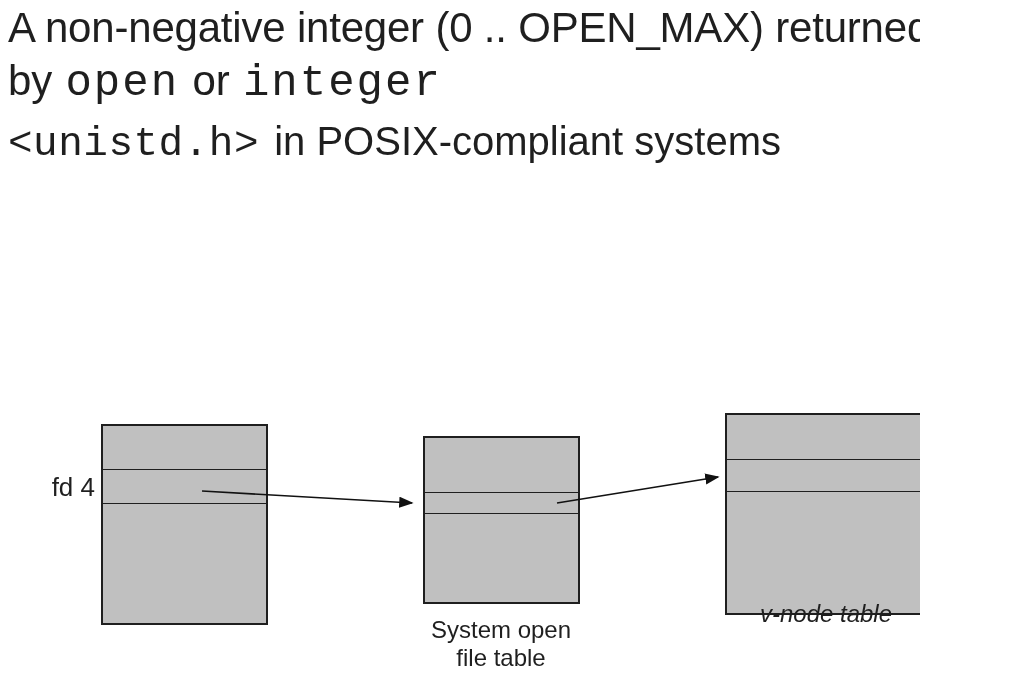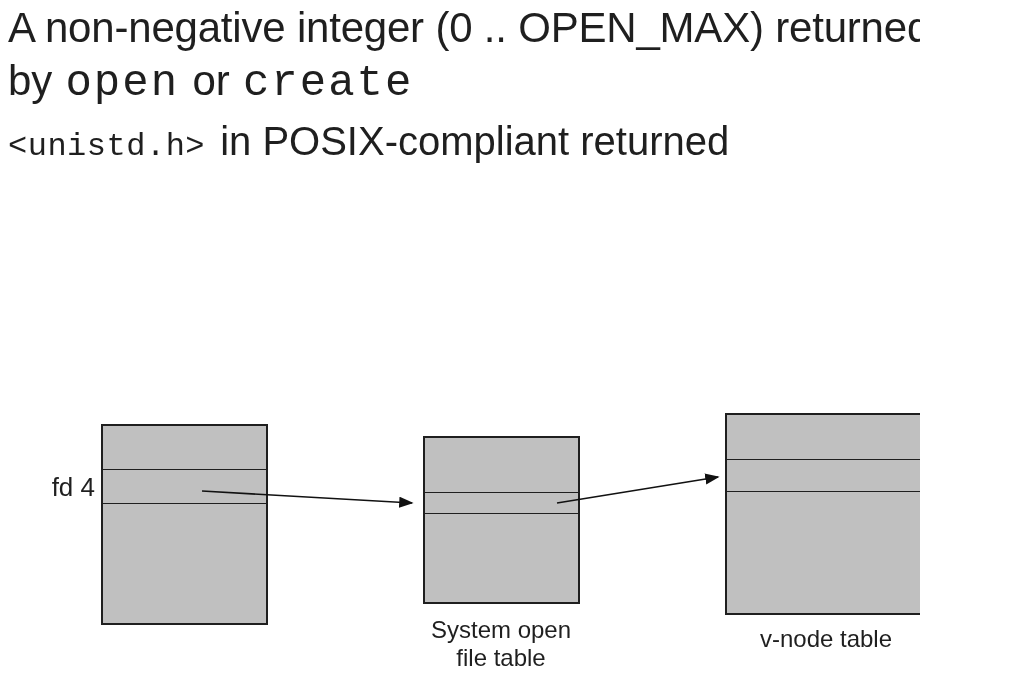--- a/index.html
+++ b/index.html
@@ -46,21 +46,21 @@
   }
   .heading2 {
     position: absolute;
     left: 8px; top: 116px;
     width: 1028px;
     font-size: 40px;
     line-height: 50px;
     white-space: nowrap;
   }
   .heading2 code {
-    font-size: 32px;
+    font-size: 41px;
     letter-spacing: 0.5px;
     margin-right: 4px;
   }
 
   
   .bullets {
     position: absolute;
     left: 34px; top: 175px;
   }
   .bullet-item {
@@ -108,42 +108,42 @@
   }
   .caption {
     position: absolute;
     font-size: 24px;
     line-height: 28px;
     text-align: center;
     white-space: pre-line;
   }
   .caption-process { left: 95px; top: 633px; width: 200px; }
   .caption-filetable { left: 411px; top: 616px; width: 180px; }
-  .caption-vnode { left: 726px; top: 625px; width: 200px; }
+  .caption-vnode { left: 726px; top: 600px; width: 200px; font-style: italic; }
 
   .arrows {
     position: absolute;
     left: 0; top: 0;
     width: 1036px; height: 694px;
     pointer-events: none;
   }
   .arrows line { stroke: var(--arrow); stroke-width: 1.6; }
   .arrows .ah { fill: var(--arrow); }
 </style>
 </head>
 <body>
 
 <div class="slide">
 
   <div class="title">
     <div><span>A non-negative integer (0 .. OPEN_MAX) returned</span></div>
-    <div><span>by </span><code>open</code><span> or </span><code>create</code></div>
+    <div><span>by </span><code>open</code><span> or </span><code>integer</code></div>
   </div>
 
-  <div class="heading2"><code>&lt;unistd.h&gt;</code><span> in POSIX-compliant returned</span></div>
+  <div class="heading2"><code>&lt;unistd.h&gt;</code><span> in POSIX-compliant systems</span></div>
 
 
   <div class="diagram">
 
     <div class="dbox box-process">
       <div class="row-band"></div>
     </div>
     <div class="dbox box-filetable">
       <div class="row-band"></div>
     </div>

